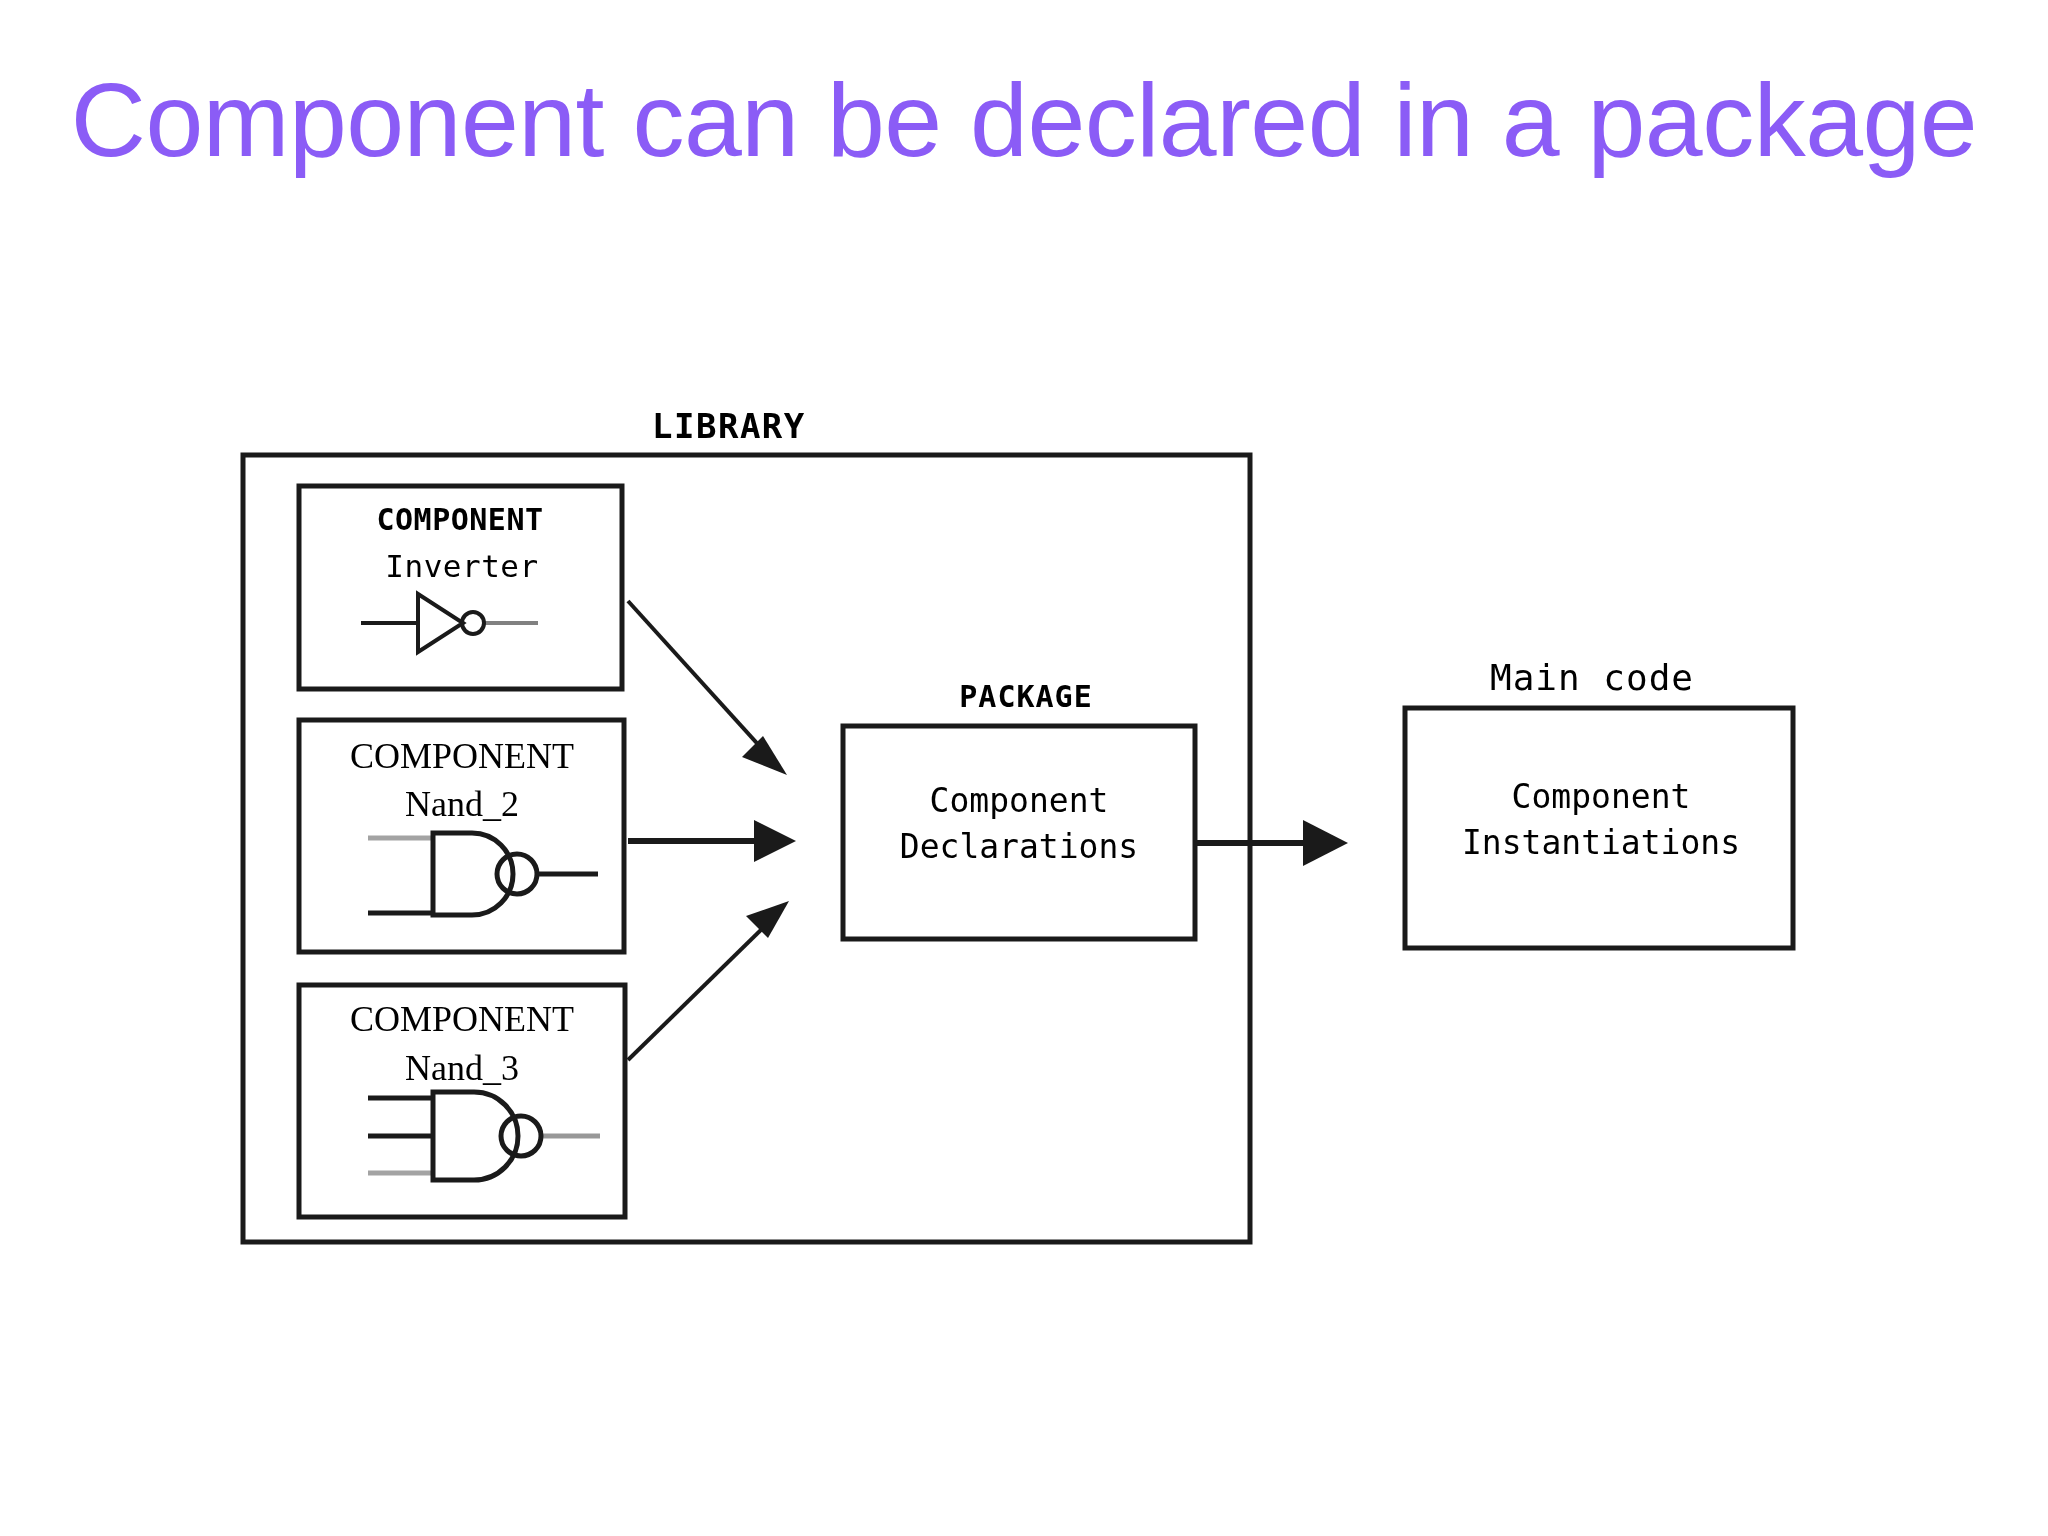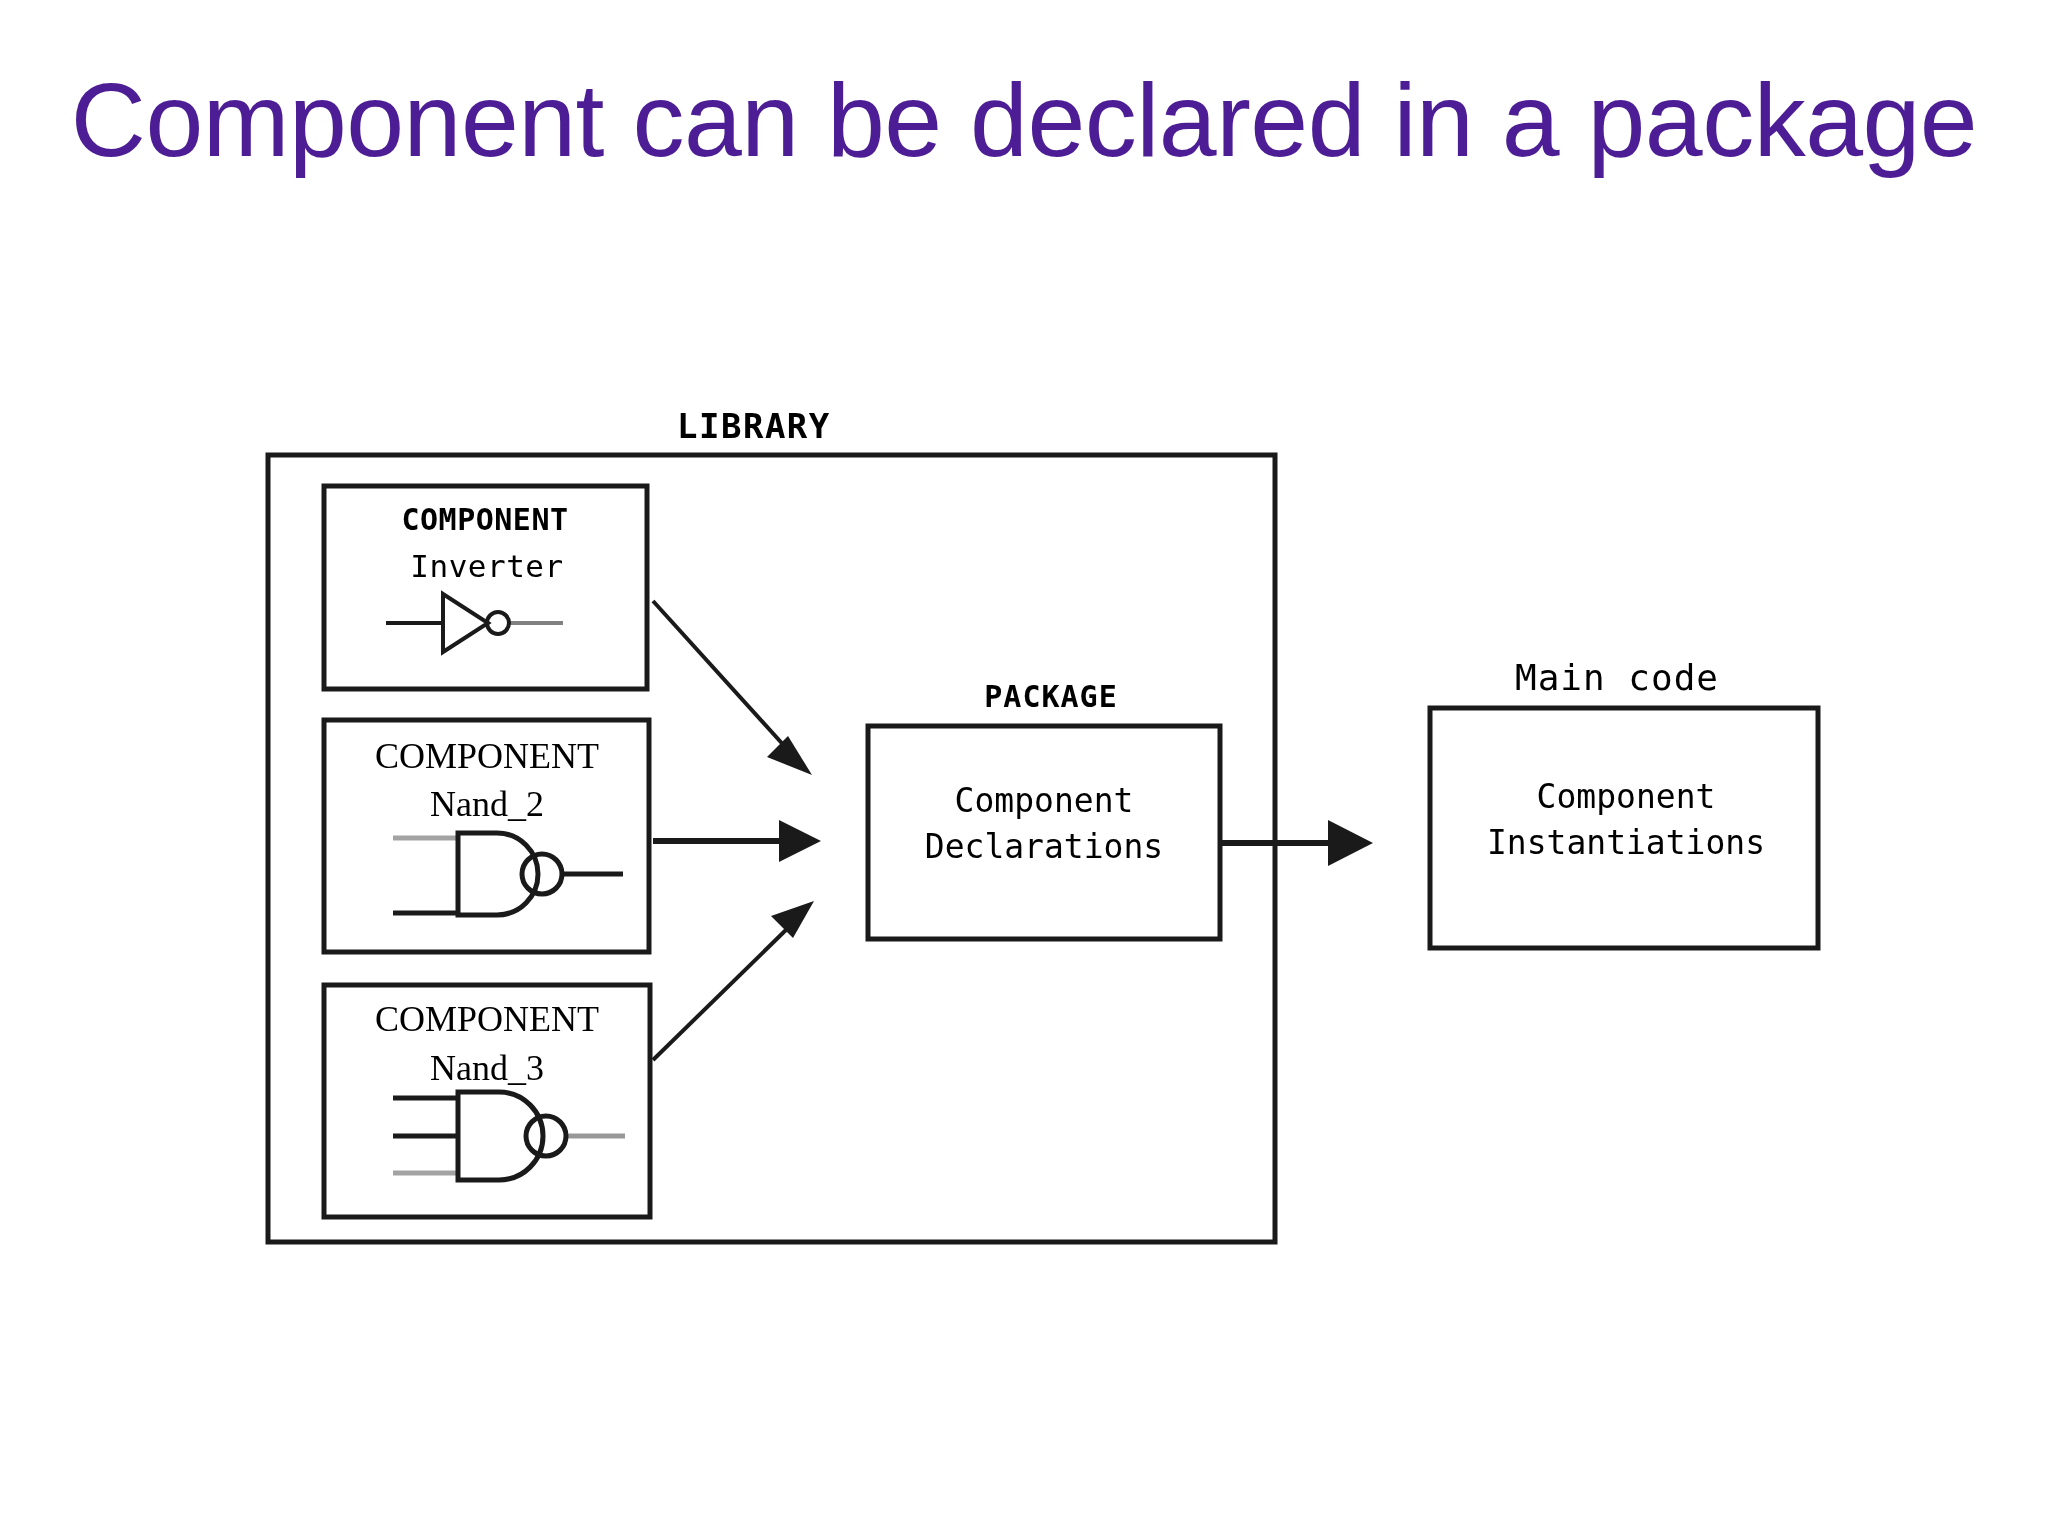--- a/index.html
+++ b/index.html
@@ -21,31 +21,30 @@
     position: absolute;
     left: 0;
     top: 52px;
     width: 2048px;
     text-align: center;
     font-family: "Liberation Sans", sans-serif;
     font-size: 104px;
     line-height: 1.32;
     font-weight: 400;
     letter-spacing: -0.5px;
-    color: #4c1d95;
+    color: #8b5cf6;
   }
 
   
   #diagram {
     position: absolute;
     left: 0;
     top: 0;
     width: 1840px;
     height: 1536px;
-    padding-left: 25px;
   }
   #diagram svg {
     display: block;
   }
 
   
   .t-mono {
     font-family: "DejaVu Sans Mono", "Liberation Mono", monospace;
     font-weight: 700;
     fill: #000000;

